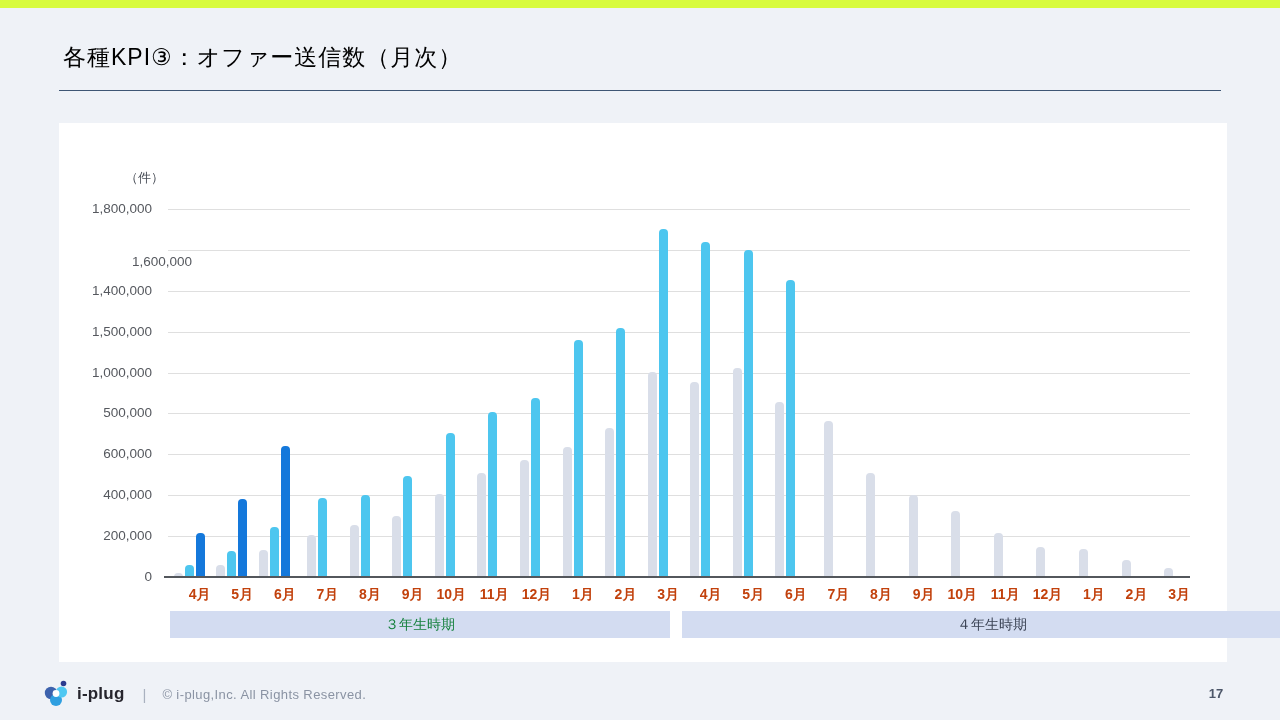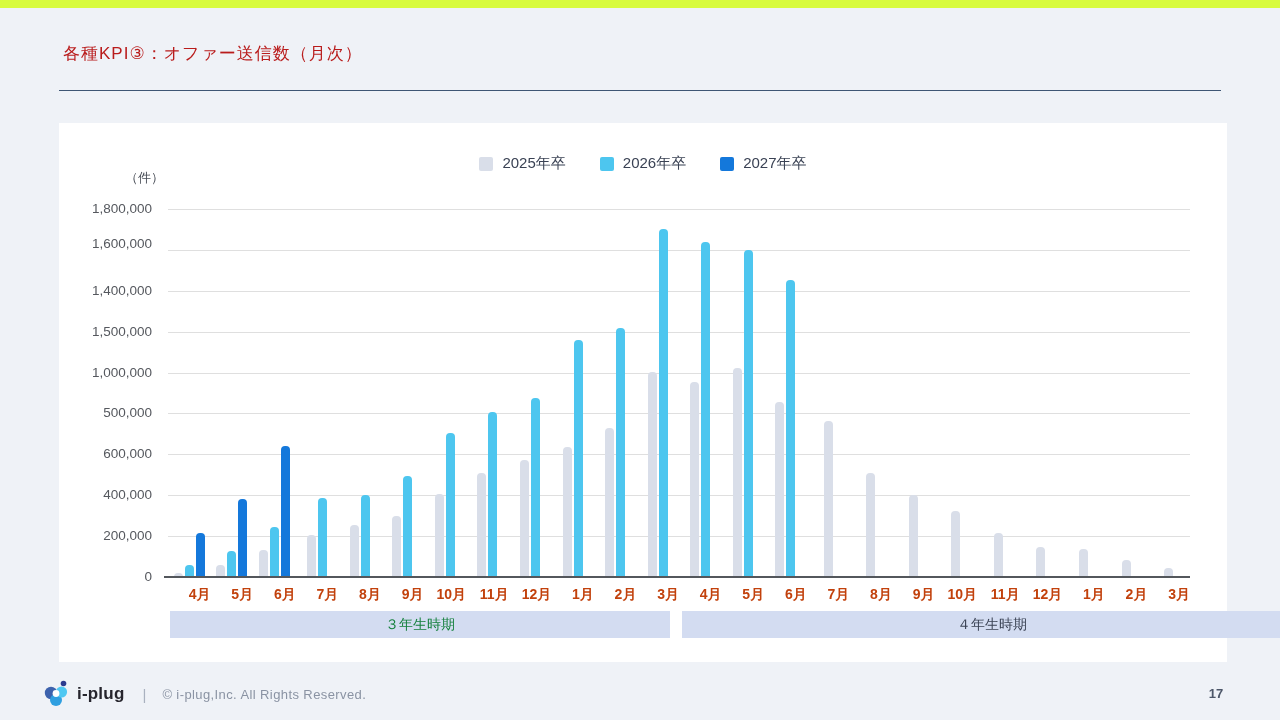--- a/index.html
+++ b/index.html
@@ -4,22 +4,22 @@
 <style>
   html,body{margin:0;padding:0;}
   body{
     width:1280px;height:720px;position:relative;overflow:hidden;
     background:#EFF2F7;
     font-family:"Liberation Sans","DejaVu Sans",sans-serif;
     -webkit-font-smoothing:antialiased;
   }
   .topbar{position:absolute;top:0;left:0;width:1280px;height:8px;}
   .title{
-    position:absolute;left:63px;top:42px;font-size:17px;font-weight:500;
-    color:#b91c1c;letter-spacing:1px;
+    position:absolute;left:63px;top:42px;font-size:23px;font-weight:500;
+    color:#000000;letter-spacing:1px;
   }
   .title-rule{position:absolute;left:59px;top:90px;width:1162px;height:1px;}
   .card{position:absolute;left:59px;top:123px;width:1168px;height:539px;background:#FFFFFF;}
   .legend{
     position:absolute;left:0;top:31px;width:100%;
     display:flex;justify-content:center;align-items:center;gap:34px;
   }
   .legend-item{display:flex;align-items:center;gap:9px;}
   .legend-swatch{width:14px;height:14px;border-radius:2px;}
   .legend-label{font-size:15px;color:#3A4254;}
@@ -53,54 +53,40 @@
 </style>
 </head>
 <body style="background: rgb(239, 242, 247);">
 
 <div class="topbar" style="background: rgb(216, 251, 62);"></div>
 
 <div class="title">各種KPI③：オファー送信数（月次）</div>
 <div class="title-rule" style="background: rgb(62, 86, 116);"></div>
 
 <div class="card" id="chart-card" style="background: rgb(255, 255, 255);">
-  <div class="legend" id="legend">
-      <div class="legend-item">
-        <span class="legend-swatch" style="background: rgb(217, 222, 233);"></span>
-        <span class="legend-label">2025年卒</span>
-      </div>
-      <div class="legend-item">
-        <span class="legend-swatch" style="background: rgb(77, 198, 239);"></span>
-        <span class="legend-label">2026年卒</span>
-      </div>
-      <div class="legend-item">
-        <span class="legend-swatch" style="background: rgb(20, 120, 219);"></span>
-        <span class="legend-label">2027年卒</span>
-      </div>
-    </div>
   <div class="unit">（件）</div>
   <div id="plot-layer">
       <div class="axisline" style="left: 105px; top: 453px; width: 1026px; background: rgb(83, 87, 92);"></div>
       <div class="ylabel" style="top: 446px;">0</div>
       <div class="gridline" style="left: 109px; top: 413.111px; width: 1022px; background: rgb(223, 223, 223);"></div>
       <div class="ylabel" style="top: 405.111px;">200,000</div>
       <div class="gridline" style="left: 109px; top: 372.222px; width: 1022px; background: rgb(223, 223, 223);"></div>
       <div class="ylabel" style="top: 364.222px;">400,000</div>
       <div class="gridline" style="left: 109px; top: 331.333px; width: 1022px; background: rgb(223, 223, 223);"></div>
       <div class="ylabel" style="top: 323.333px;">600,000</div>
       <div class="gridline" style="left: 109px; top: 290.444px; width: 1022px; background: rgb(223, 223, 223);"></div>
       <div class="ylabel" style="top: 282.444px;">500,000</div>
       <div class="gridline" style="left: 109px; top: 249.556px; width: 1022px; background: rgb(223, 223, 223);"></div>
       <div class="ylabel" style="top: 241.556px;">1,000,000</div>
       <div class="gridline" style="left: 109px; top: 208.667px; width: 1022px; background: rgb(223, 223, 223);"></div>
       <div class="ylabel" style="top: 200.667px;">1,500,000</div>
       <div class="gridline" style="left: 109px; top: 167.778px; width: 1022px; background: rgb(223, 223, 223);"></div>
       <div class="ylabel" style="top: 159.778px;">1,400,000</div>
       <div class="gridline" style="left: 109px; top: 126.889px; width: 1022px; background: rgb(223, 223, 223);"></div>
-      <div class="ylabel" style="top: 113px;">1,600,000</div>
+      <div class="ylabel" style="top: 131px; padding-left: 40px;">1,600,000</div>
       <div class="gridline" style="left: 109px; top: 86px; width: 1022px; background: rgb(223, 223, 223);"></div>
       <div class="ylabel" style="top: 78px;">1,800,000</div>
       <div class="bar" style="left: 114.792px; top: 449.911px; width: 9px; height: 4.08889px; background: rgb(217, 222, 233);"></div>
       <div class="bar" style="left: 125.792px; top: 441.733px; width: 9px; height: 12.2667px; background: rgb(77, 198, 239);"></div>
       <div class="bar" style="left: 136.792px; top: 410.044px; width: 9px; height: 43.9556px; background: rgb(20, 120, 219);"></div>
       <div class="xlabel" style="left: 109px; top: 463px; width: 42.5833px;">4月</div>
       <div class="bar" style="left: 157.375px; top: 441.733px; width: 9px; height: 12.2667px; background: rgb(217, 222, 233);"></div>
       <div class="bar" style="left: 168.375px; top: 428.444px; width: 9px; height: 25.5556px; background: rgb(77, 198, 239);"></div>
       <div class="bar" style="left: 179.375px; top: 376.311px; width: 9px; height: 77.6889px; background: rgb(20, 120, 219);"></div>
       <div class="xlabel" style="left: 151.583px; top: 463px; width: 42.5833px;">5月</div>

